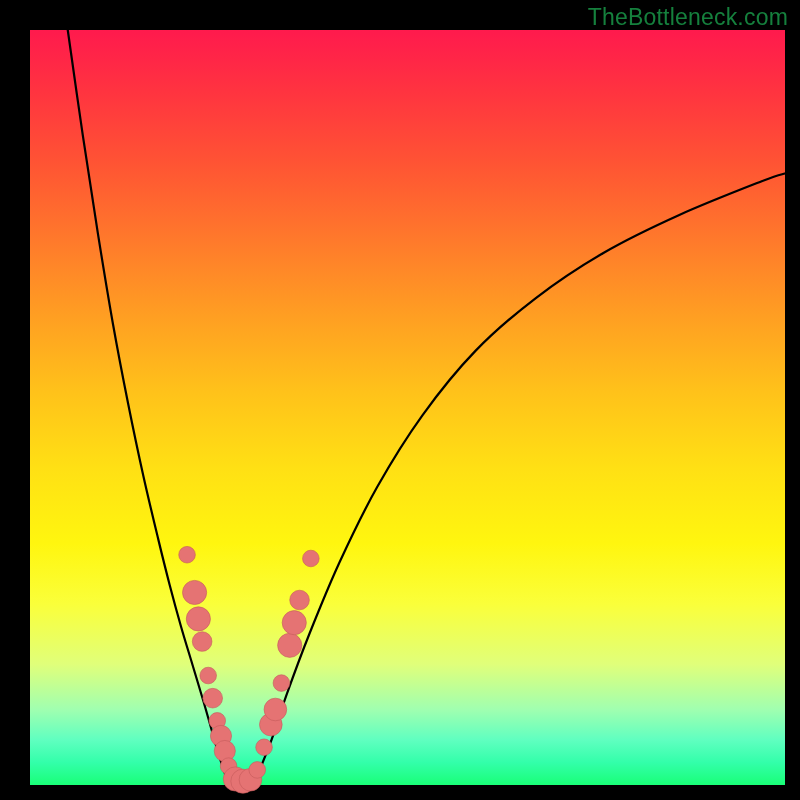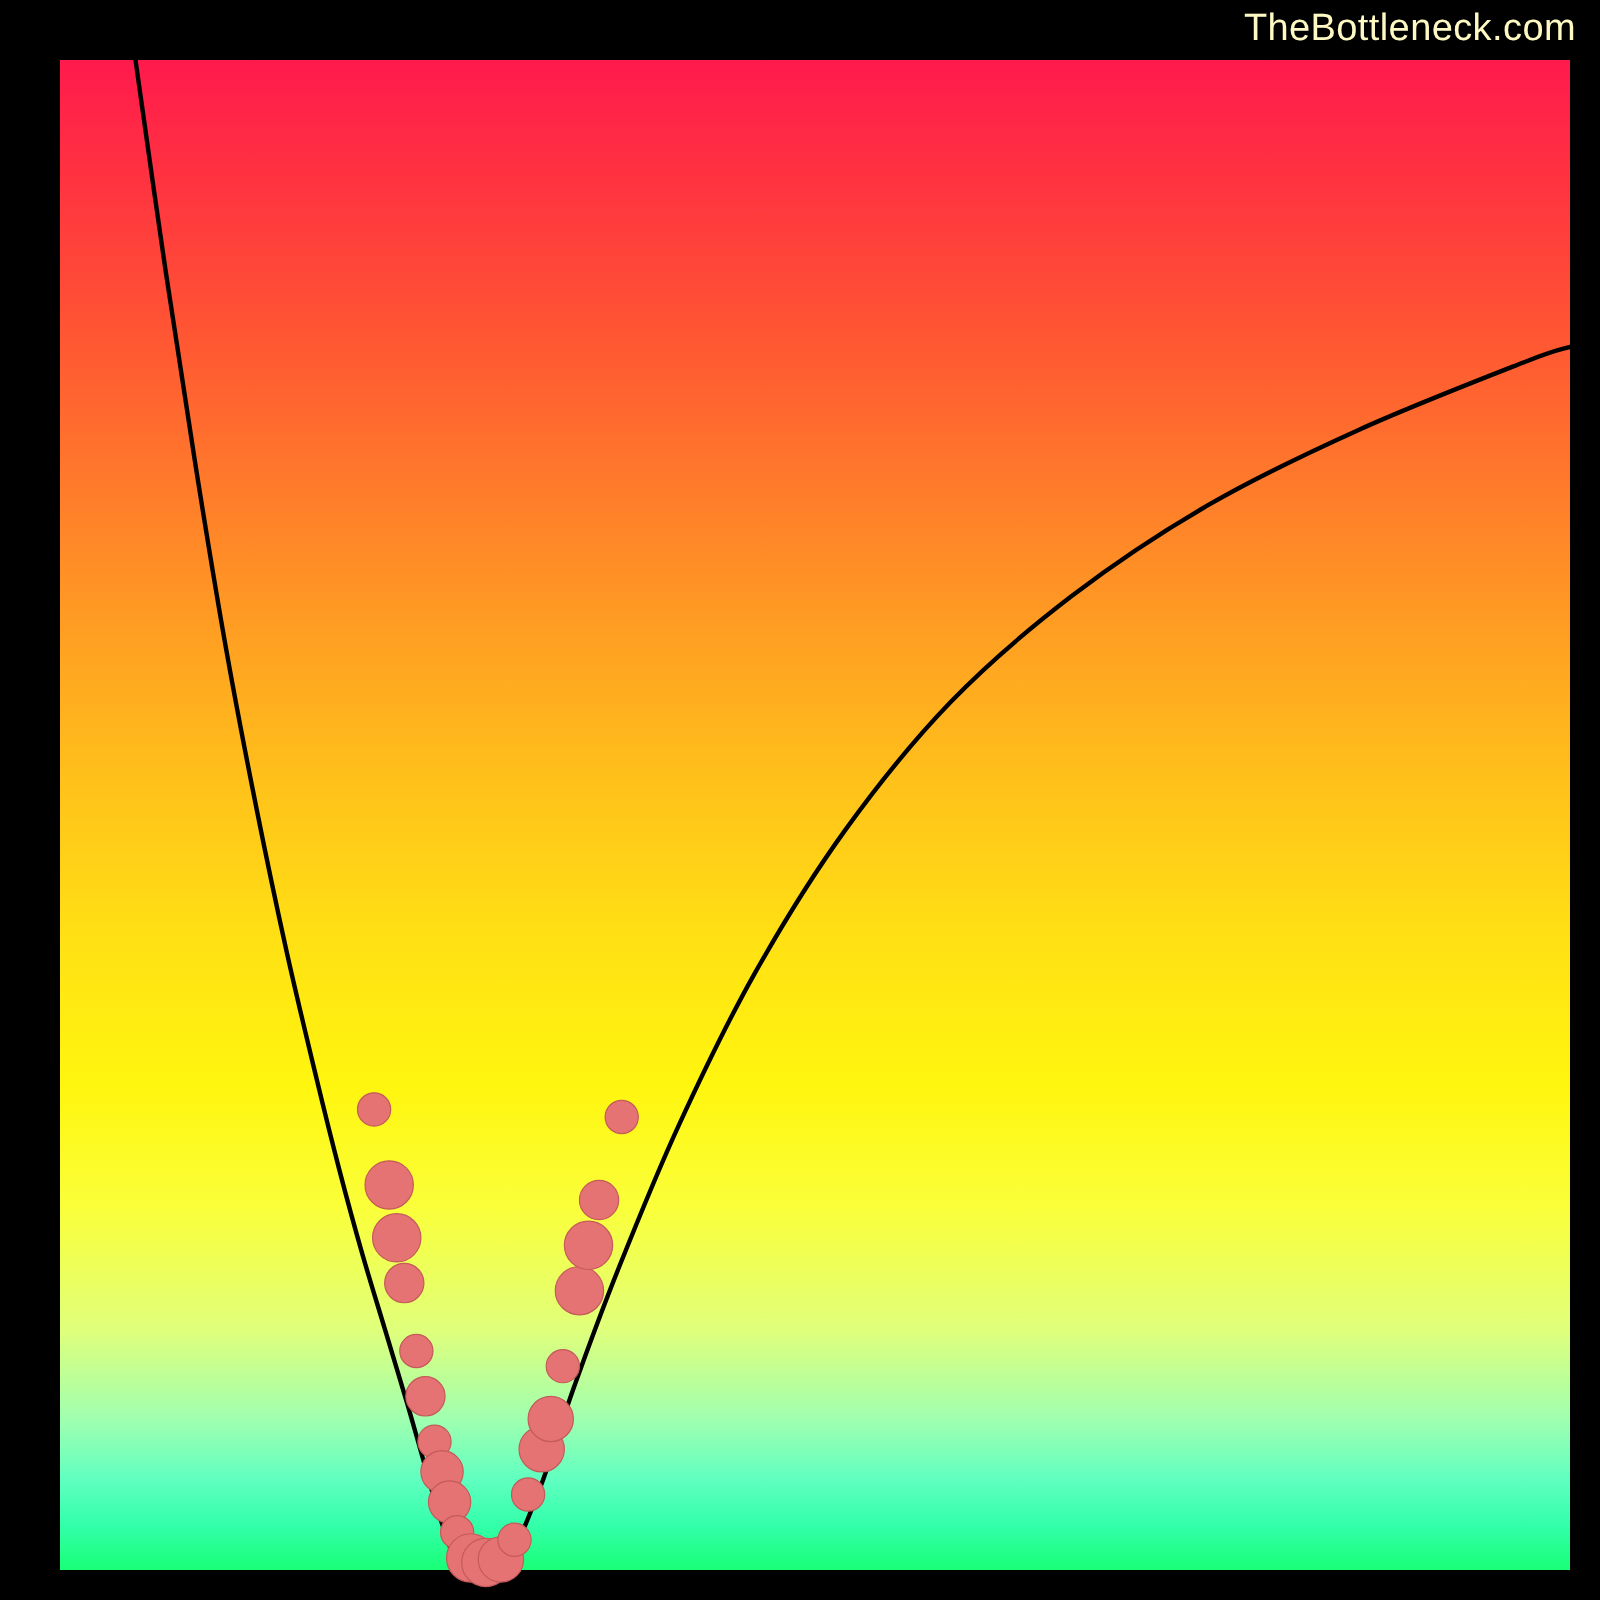--- a/index.html
+++ b/index.html
@@ -38,22 +38,22 @@
       #e0ff7a 84%,
       #a0ffb0 90%,
       #60ffc0 94%,
       #33ffaa 97%,
       #19ff77 100%);
   }
   .watermark {
     position: absolute;
     top: 4px;
     right: 12px;
-    color: #fef9c3;
-    font-size: 19px;
+    color: #15803d;
+    font-size: 23px;
     font-weight: 500;
     letter-spacing: 0.2px;
   }
   svg.curve {
     position: absolute;
     left: 0;
     top: 0;
     width: 755px;
     height: 755px;
     overflow: visible;

